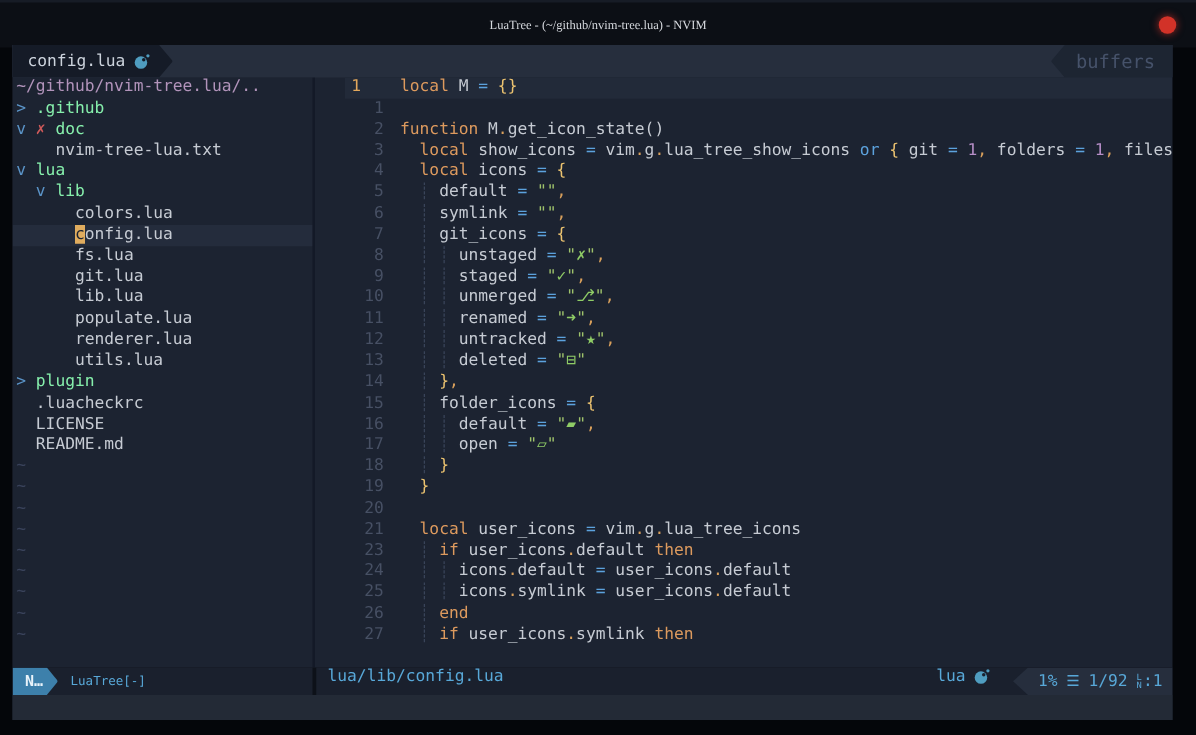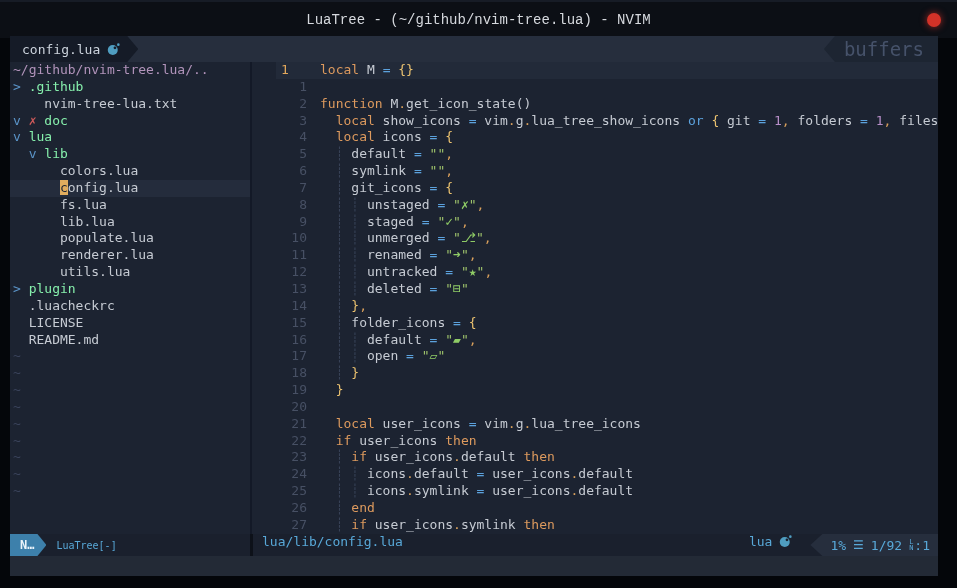--- a/index.html
+++ b/index.html
@@ -1,33 +1,33 @@
 <!DOCTYPE html>
 <html><head>
 <meta charset="utf-8">
 <style>
   html,body{margin:0;padding:0;background:#04060a;width:957px;height:588px;overflow:hidden;}
   .window{width:957px;height:588px;position:relative;font-family:"DejaVu Sans Mono",monospace;}
 
   
   .titlebar{height:36px;background:#0c0f15;display:flex;align-items:center;justify-content:center;position:relative;border-top:2px solid #171c26;}
-  .title-text{color:#d6d9de;font-family:Liberation Mono, monospace;font-size:14px;}
+  .title-text{color:#d6d9de;font-family:Liberation Serif, serif;font-size:10px;}
   .close-dot{position:absolute;right:16px;top:11px;width:14px;height:14px;border-radius:50%;background:#d23228;box-shadow:0 0 6px 1px rgba(210,50,40,.55);}
 
   
   .content{position:absolute;left:10px;right:19px;top:36px;bottom:12px;background:#1c2331;display:flex;flex-direction:column;}
 
   
   .tabline{height:26px;background:#262e3d;display:flex;align-items:stretch;flex:0 0 auto;}
   .tab-active{background:#151b27;display:flex;align-items:center;gap:7px;padding:0 18px 0 12px;clip-path:polygon(0 0,calc(100% - 11px) 0,100% 50%,calc(100% - 11px) 100%,0 100%);}
   .tab-label{color:#ccd3dc;font-size:13px;}
   .lua-icon{width:13px;height:13px;display:inline-block;}
   .tab-spacer{flex:1;}
   .buffers-seg{background:#1d2532;display:flex;align-items:center;padding:0 14px 0 20px;clip-path:polygon(11px 0,100% 0,100% 100%,11px 100%,0 50%);}
-  .buffers-label{color:#46526a;font-size:19px;}
+  .buffers-label{color:#46526a;font-size:15px;}
 
   
   .editor{flex:1;display:flex;overflow:hidden;gap:24px;}
   .tree-pane{width:240px;flex:0 0 240px;background:#1c2331;overflow:hidden;border-right:2px solid #131927;}
   .code-pane{flex:1;overflow:hidden;}
   .row{height:16.857px;line-height:16.857px;font-size:13px;white-space:pre;overflow:hidden;}
   .tree-pane .row{padding-left:3px;}
   .cl-tree{background:#242c3c;}
   .cl-code{background:#222a39;}
   .num{display:inline-block;width:31px;padding-right:13px;text-align:right;color:#475064;font-size:13px;}
@@ -90,27 +90,28 @@
       <div class="tab-spacer"></div>
       <div class="buffers-seg">
         <span class="buffers-label">buffers</span>
       </div>
     </div>
 
     <div class="editor">
       <div class="tree-pane">
           <div class="row"><span class="t-root">~/github/nvim-tree.lua/..</span></div>
           <div class="row"><span class="t-chev">&gt; </span><span class="t-folder">.github</span></div>
+          <div class="row"><span class="t-chev">v </span><span class="t-gitx">✗ </span><span class="t-folder">doc</span></div>
           <div class="row"><span class="t-i">    </span><span class="t-file">nvim-tree-lua.txt</span></div>
-          <div class="row"><span class="t-chev">v </span><span class="t-gitx">✗ </span><span class="t-folder">doc</span></div>
           <div class="row"><span class="t-chev">v </span><span class="t-folder">lua</span></div>
           <div class="row"><span class="t-i">  </span><span class="t-chev">v </span><span class="t-folder">lib</span></div>
           <div class="row"><span class="t-i">      </span><span class="t-file">colors.lua</span></div>
           <div class="row cl-tree"><span class="t-i">      </span><span class="t-cursor">c</span><span class="t-file">onfig.lua</span></div>
           <div class="row"><span class="t-i">      </span><span class="t-file">fs.lua</span></div>
+          <div class="row"><span class="t-i">      </span><span class="t-file">git.lua</span></div>
           <div class="row"><span class="t-i">      </span><span class="t-file">lib.lua</span></div>
           <div class="row"><span class="t-i">      </span><span class="t-file">populate.lua</span></div>
           <div class="row"><span class="t-i">      </span><span class="t-file">renderer.lua</span></div>
           <div class="row"><span class="t-i">      </span><span class="t-file">utils.lua</span></div>
           <div class="row"><span class="t-chev">&gt; </span><span class="t-folder">plugin</span></div>
           <div class="row"><span class="t-i">  </span><span class="t-file">.luacheckrc</span></div>
           <div class="row"><span class="t-i">  </span><span class="t-file">LICENSE</span></div>
           <div class="row"><span class="t-i">  </span><span class="t-file">README.md</span></div>
           <div class="row"><span class="t-tilde">~</span></div>
           <div class="row"><span class="t-tilde">~</span></div>
@@ -138,21 +139,20 @@
           <div class="row"><span class="num">12</span><span class="t-i">  </span><span class="t-g">┊ </span><span class="t-g">┊ </span><span class="t-i">untracked </span><span class="t-o">=</span><span class="t-i"> </span><span class="t-s">"</span><span class="t-si">★</span><span class="t-s">"</span><span class="t-p">,</span></div>
           <div class="row"><span class="num">13</span><span class="t-i">  </span><span class="t-g">┊ </span><span class="t-g">┊ </span><span class="t-i">deleted </span><span class="t-o">=</span><span class="t-i"> </span><span class="t-s">"</span><span class="t-si">⊟</span><span class="t-s">"</span></div>
           <div class="row"><span class="num">14</span><span class="t-i">  </span><span class="t-g">┊ </span><span class="t-b">}</span><span class="t-p">,</span></div>
           <div class="row"><span class="num">15</span><span class="t-i">  </span><span class="t-g">┊ </span><span class="t-i">folder_icons </span><span class="t-o">=</span><span class="t-i"> </span><span class="t-b">{</span></div>
           <div class="row"><span class="num">16</span><span class="t-i">  </span><span class="t-g">┊ </span><span class="t-g">┊ </span><span class="t-i">default </span><span class="t-o">=</span><span class="t-i"> </span><span class="t-s">"</span><span class="t-si">▰</span><span class="t-s">"</span><span class="t-p">,</span></div>
           <div class="row"><span class="num">17</span><span class="t-i">  </span><span class="t-g">┊ </span><span class="t-g">┊ </span><span class="t-i">open </span><span class="t-o">=</span><span class="t-i"> </span><span class="t-s">"</span><span class="t-si">▱</span><span class="t-s">"</span></div>
           <div class="row"><span class="num">18</span><span class="t-i">  </span><span class="t-g">┊ </span><span class="t-b">}</span></div>
           <div class="row"><span class="num">19</span><span class="t-i">  </span><span class="t-b">}</span></div>
           <div class="row"><span class="num">20</span></div>
           <div class="row"><span class="num">21</span><span class="t-i">  </span><span class="t-k">local</span><span class="t-i"> user_icons </span><span class="t-o">=</span><span class="t-i"> vim</span><span class="t-p">.</span><span class="t-i">g</span><span class="t-p">.</span><span class="t-i">lua_tree_icons</span></div>
-          <div class="row"><span class="num">22</span><span class="t-i">  </span><span class="t-k">if</span><span class="t-i"> user_icons </span><span class="t-k">then</span></div>
           <div class="row"><span class="num">23</span><span class="t-i">  </span><span class="t-g">┊ </span><span class="t-k">if</span><span class="t-i"> user_icons</span><span class="t-p">.</span><span class="t-i">default </span><span class="t-k">then</span></div>
           <div class="row"><span class="num">24</span><span class="t-i">  </span><span class="t-g">┊ </span><span class="t-g">┊ </span><span class="t-i">icons</span><span class="t-p">.</span><span class="t-i">default </span><span class="t-o">=</span><span class="t-i"> user_icons</span><span class="t-p">.</span><span class="t-i">default</span></div>
           <div class="row"><span class="num">25</span><span class="t-i">  </span><span class="t-g">┊ </span><span class="t-g">┊ </span><span class="t-i">icons</span><span class="t-p">.</span><span class="t-i">symlink </span><span class="t-o">=</span><span class="t-i"> user_icons</span><span class="t-p">.</span><span class="t-i">default</span></div>
           <div class="row"><span class="num">26</span><span class="t-i">  </span><span class="t-g">┊ </span><span class="t-k">end</span></div>
           <div class="row"><span class="num">27</span><span class="t-i">  </span><span class="t-g">┊ </span><span class="t-k">if</span><span class="t-i"> user_icons</span><span class="t-p">.</span><span class="t-i">symlink </span><span class="t-k">then</span></div>
         </div>
     </div>
 
     <div class="statusline">
       <div class="sl-left">

